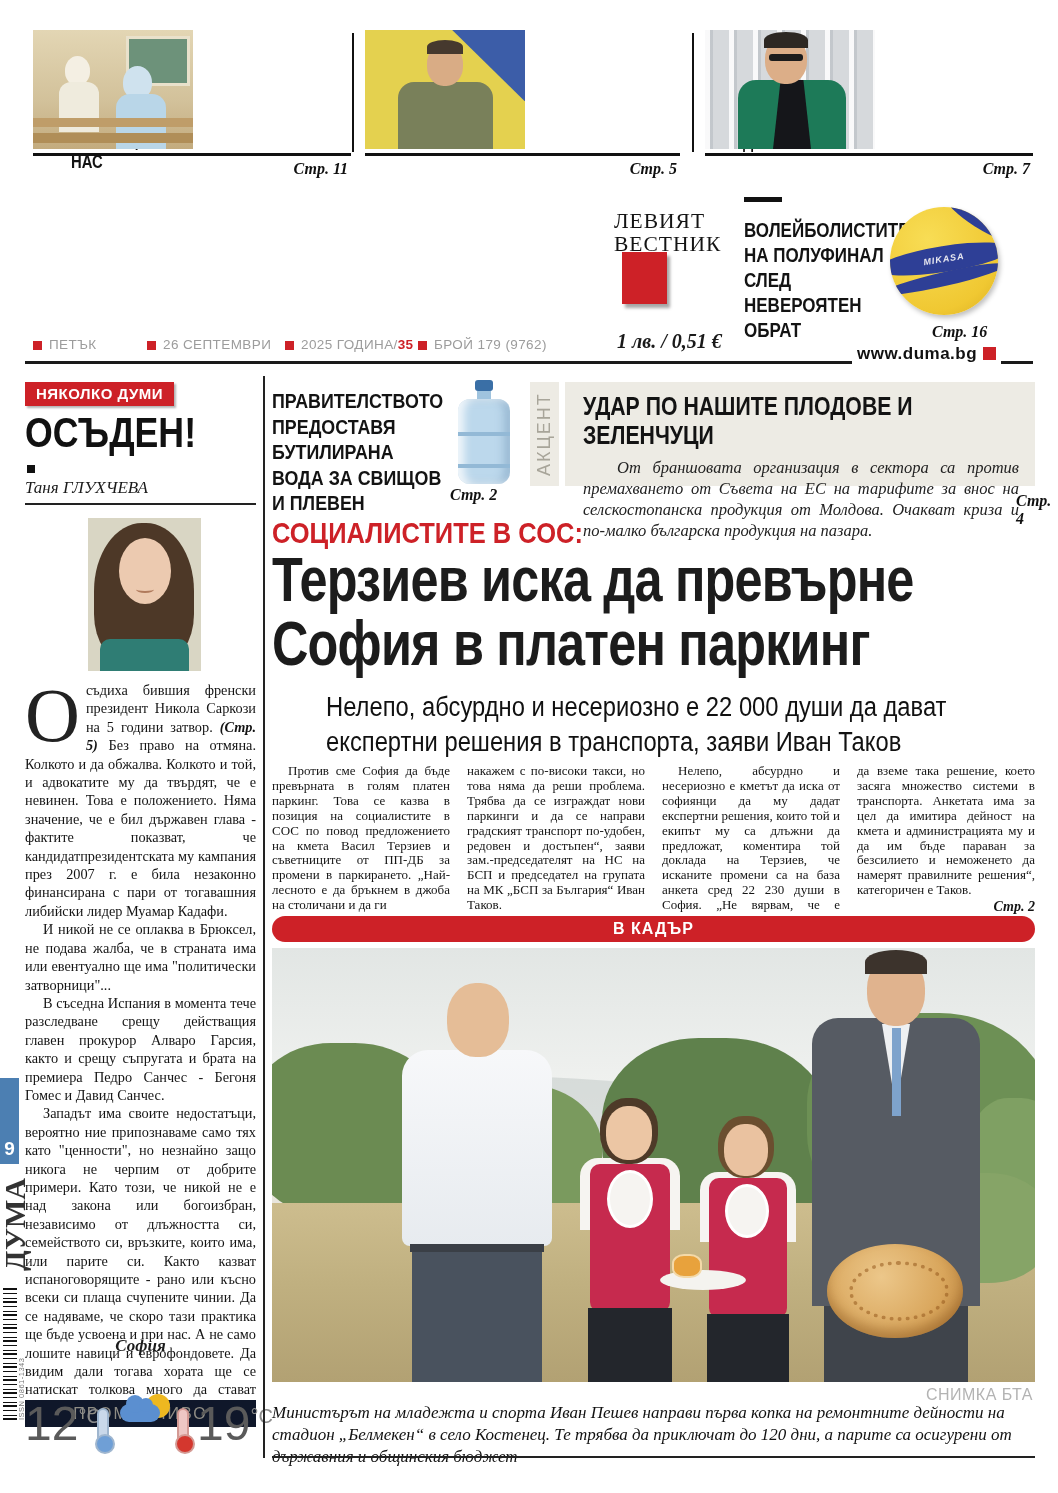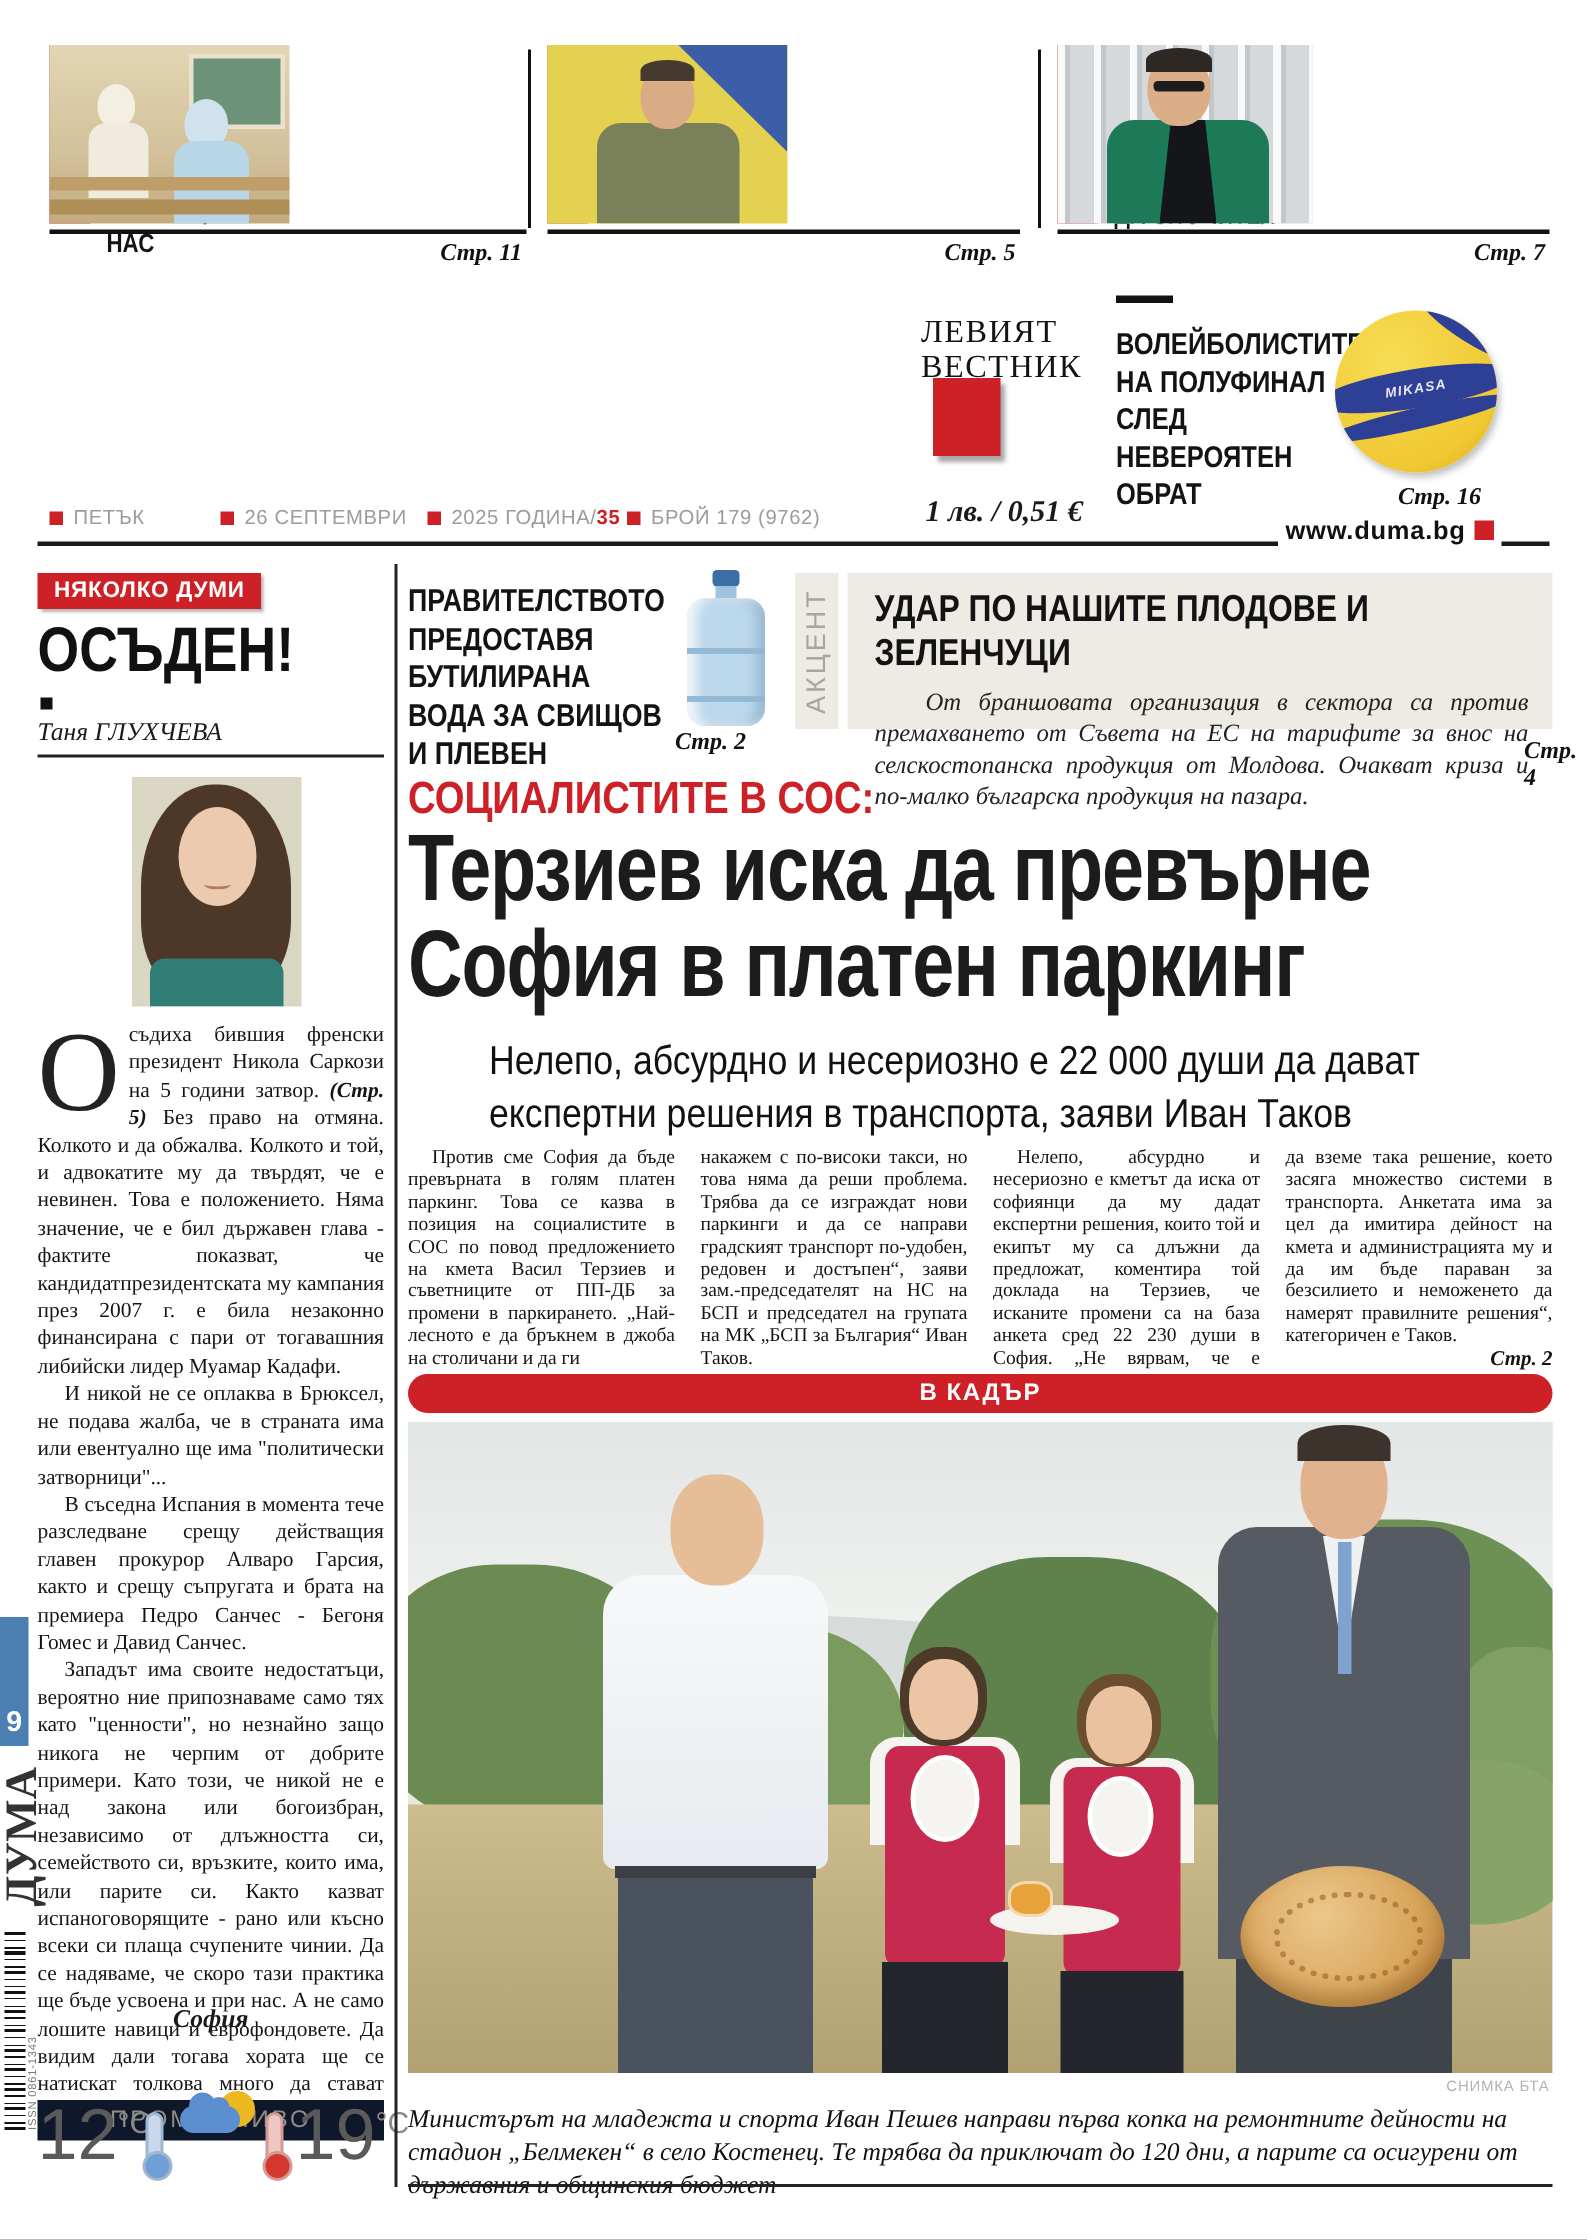--- a/index.html
+++ b/index.html
@@ -211,21 +211,21 @@
   .m2-tie { left:620px; top:80px; width:9px; height:88px; background:#7ea3cc; }
   .m2-pants { left:552px; top:358px; width:144px; height:76px; background:#3f444b; }
   .plate { left:388px; top:322px; width:86px; height:20px; background:#f4f3ef; border-radius:50%; }
   .honey { left:400px; top:306px; width:30px; height:24px; background:#e8a23c; border-radius:40%; border:2px solid #f3d9a8; }
   .bread { left:555px; top:296px; width:136px; height:94px; border-radius:50%;
            background:radial-gradient(circle at 40% 35%, #ecc78a 0%, #d9a65c 60%, #b9813c 100%);
            box-shadow:inset 0 -8px 12px rgba(120,70,20,.4); }
   .bread:before { content:""; position:absolute; left:16%; top:18%; width:68%; height:55%;
                   border-radius:50%; border:4px dotted rgba(150,90,30,.55); }
   .ph-credit { position:absolute; right:2px; top:1010px; font-family:"Liberation Sans",sans-serif;
-               font-size:10px; color:#b3b3b3; letter-spacing:.5px; }
+               font-size:16px; color:#b3b3b3; letter-spacing:.5px; }
   .caption { position:absolute; left:0; top:1026px; width:763px; font-style:italic; font-size:17px;
              line-height:1.3; color:#111; }
   .bot-rule { position:absolute; left:0; top:1080px; width:763px; height:2px; background:#222; }
 
   
   .nedelnik { position:absolute; left:36px; top:0; font-style:italic; font-size:28px; color:#2b2b2b;
               transform:rotate(-2deg); font-family:"Liberation Serif",serif; }
   .ned-e { display:inline-block; border:2px solid #cd2127; padding:0 3px; margin:0 1px; line-height:1; }
 </style>
 </head>

